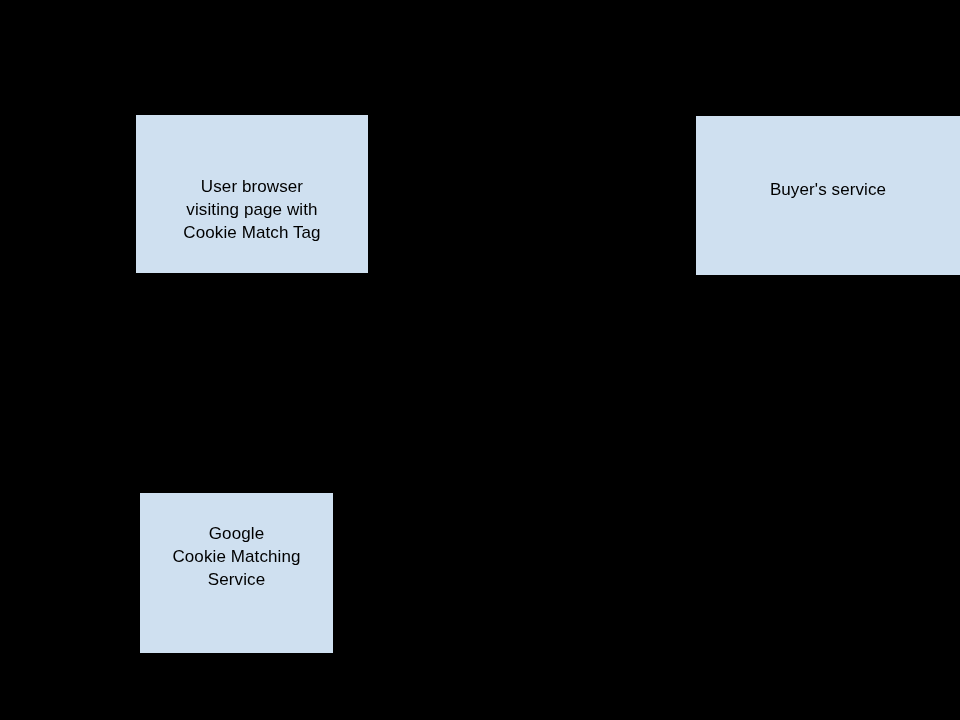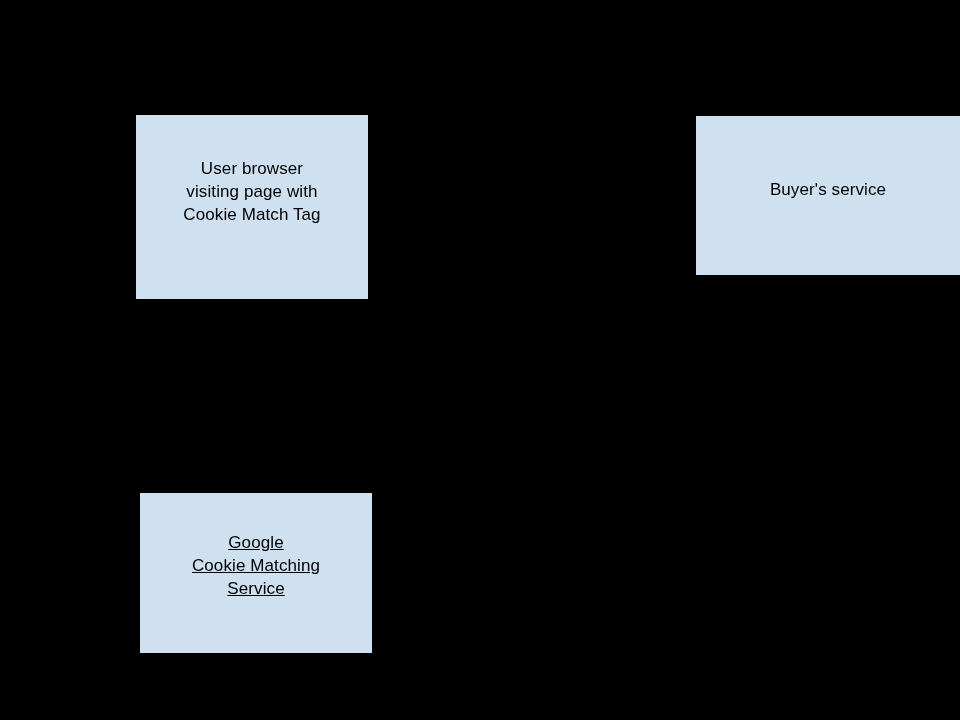--- a/index.html
+++ b/index.html
@@ -36,39 +36,38 @@
     color: #000000;
     white-space: pre-line;
     letter-spacing: 0.1px;
     font-weight: 400;
   }
   
   #node-user-browser {
     left: 136px;
     top: 115px;
     width: 232px;
-    height: 184px;
-    padding-top: 42px;
+    height: 158px;
+    padding-top: 60px;
   }
   
   #node-buyers-service {
     left: 696px;
     top: 116px;
     width: 264px;
     height: 159px;
     padding-top: 62px;
   }
   
   #node-google-cookie-matching-service {
     left: 140px;
     top: 493px;
-    width: 232px;
+    width: 193px;
     height: 160px;
-    padding-top: 38px;
-    text-decoration: underline;
+    padding-top: 29px;
   }
 </style>
 </head>
 <body>
 
 <div id="canvas">
 
   <div class="node" id="node-user-browser">
     <span class="node-label">User browser
 visiting page with

